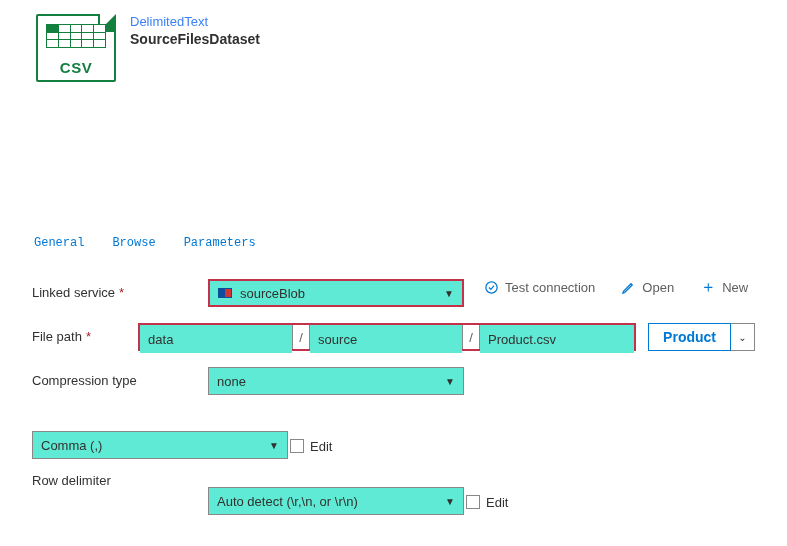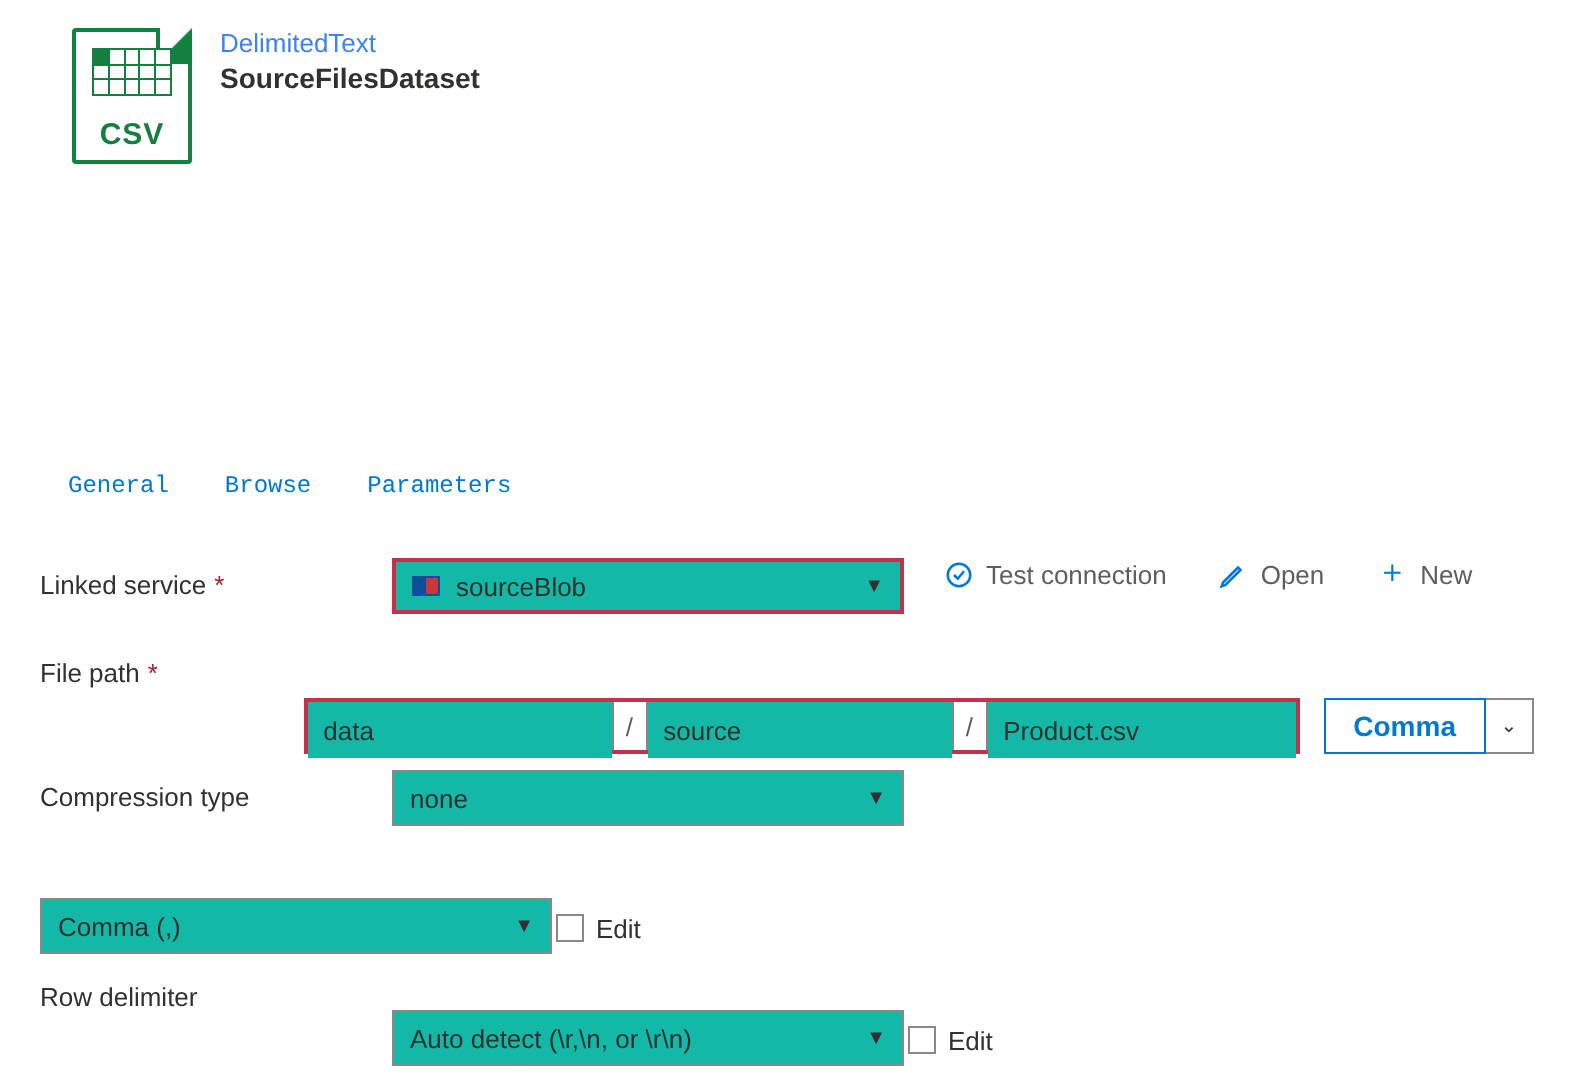--- a/index.html
+++ b/index.html
@@ -13,21 +13,21 @@
     overflow: hidden;
     position: relative;
   }
   .header {
     display: flex;
     align-items: flex-start;
     padding: 14px 0 0 36px;
     gap: 14px;
   }
   .csv-icon {
-    width: 60px; height: 68px;
+    width: 80px; height: 68px;
     border: 2px solid #148040;
     border-radius: 2px;
     position: relative;
     background: #fff;
   }
   .csv-icon .fold {
     position: absolute; top: -2px; right: -2px;
     width: 18px; height: 18px;
     background: linear-gradient(135deg, #fff 48%, #148040 52%);
     border-bottom: 2px solid #148040;
@@ -59,51 +59,51 @@
     color: #0078d4;
     cursor: pointer;
     border-bottom: 2px solid transparent;
   }
   .tab.active {
     color: #323130;
     border-bottom: 2px solid #323130;
     font-weight: 400;
   }
   .divider { margin: 0 20px 18px 12px; height:0; }
-  .form { padding: 0 20px; }
+  .form { padding: 0 32px; }
   .row {
     display: flex; align-items: flex-start; min-height: 36px; margin-bottom: 8px;
   }
   .label {
     width: 176px; padding-top: 6px; font-size: 13px; color: #323130;
     display: flex; gap: 4px;
   }
   .req { color: #a4262c; }
   .select-box, .path-box, .path-seg {
-    border: 1px solid #8a8886; background: #14b8a6;
+    border: 1px solid #8a8886; background: #5eead4;
     height: 28px; display: flex; align-items: center;
     padding: 0 8px; font-size: 13px; color: #323130;
     position: relative;
   }
   .hl { border: 2px solid #C4314B !important; }
   .select-box { width: 256px; justify-content: flex-start; }
   .select-box .caret, .path-box .caret {
     margin-left: auto; font-size: 10px; color: #323130;
   }
   .ls-icon {
     width: 14px; height: 10px;
     background: linear-gradient(to right,#0b4f9c 50%, #d13438 50%);
     margin-right: 8px;
     border:1px solid #0b4f9c;
   }
   .actions { display: inline-flex; align-items: center; gap: 26px; margin-left: 20px; color: #605e5c; font-size: 13px;}
   .action { display: inline-flex; align-items: center; gap: 6px; cursor: pointer; }
   .action svg { width: 15px; height: 15px; }
   .action .plus { font-size: 16px; line-height: 1; font-weight: 300;}
-  .path-wrap { display: flex; align-items: center; gap: 0; margin-top: 26px; }
+  .path-wrap { display: flex; align-items: center; gap: 0; }
   .path-group { display: flex; border: 2px solid #C4314B; height: 28px; }
   .path-seg { border: none; }
   .seg-a { width: 152px; }
   .seg-b { width: 152px; }
   .seg-c { width: 154px; }
   .sep { width: 18px; display:flex; align-items:center; justify-content:center; color:#605e5c; border-left:1px solid #8a8886; border-right:1px solid #8a8886; height:100%; background:#fff;}
   .browse-group { display: inline-flex; margin-left: 12px; }
   .browse-btn {
     border: 1px solid #0078d4; color: #0078d4; background: #fff;
     height: 28px; padding: 0 14px; font-weight: 600; font-size: 14px;
@@ -202,21 +202,21 @@
         <div class="sep">/</div>
         <div class="path-seg seg-b">
             <span>source</span>
           </div>
         <div class="sep">/</div>
         <div class="path-seg seg-c">
             <span>Product.csv</span>
           </div>
       </div>
       <div class="browse-group">
-        <div class="browse-btn">Comma</div>
+        <div class="browse-btn">Product</div>
         <div class="browse-caret">
             <span>⌄</span>
           </div>
       </div>
     </div>
   </div>
 
   <div class="row">
     <div class="label">Compression type</div>
     <div class="select-box">

